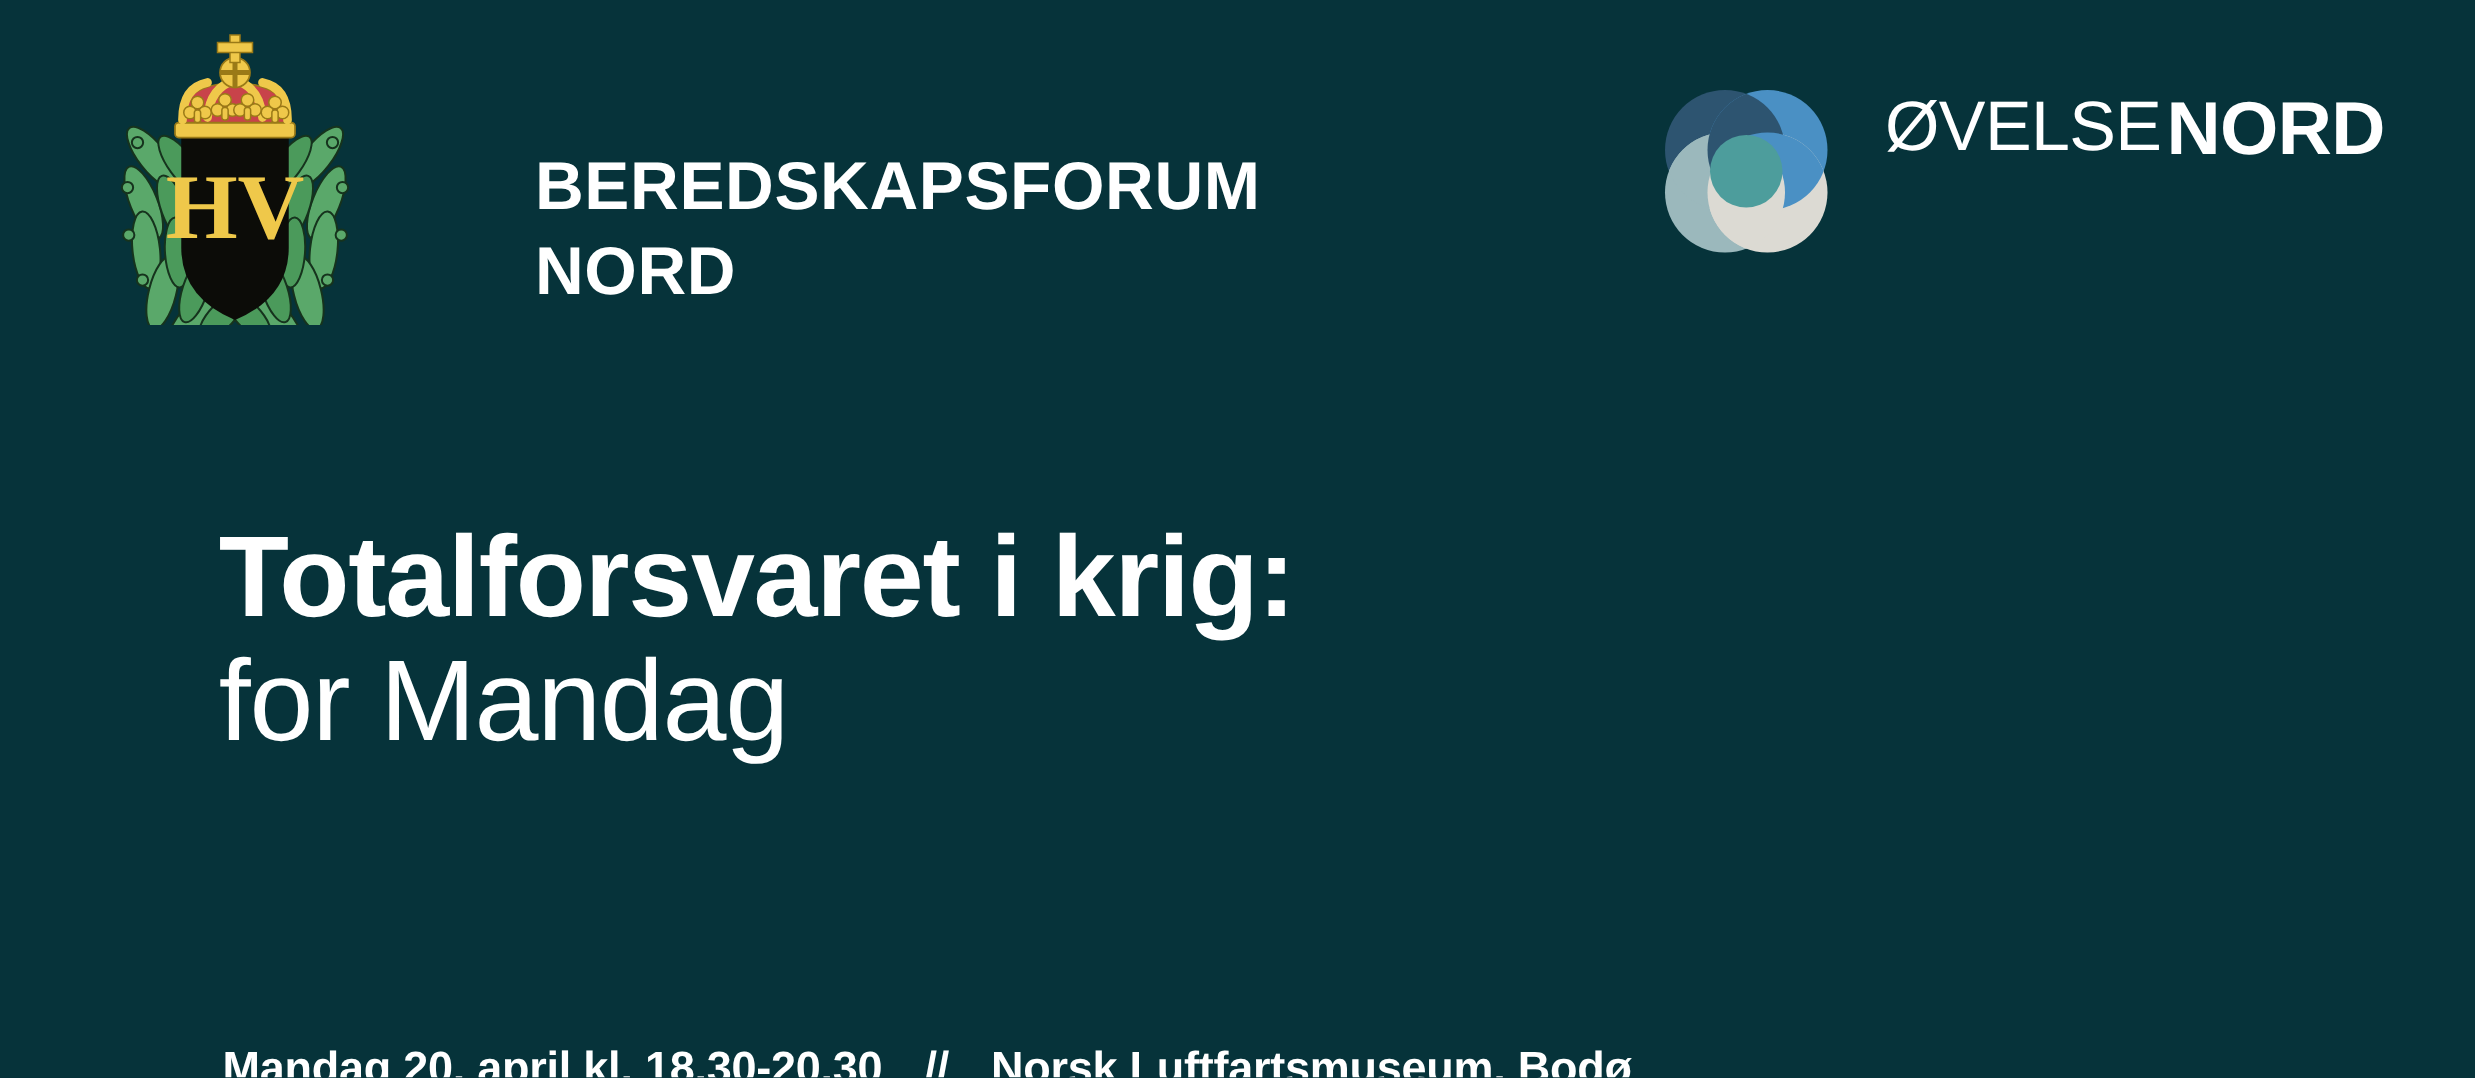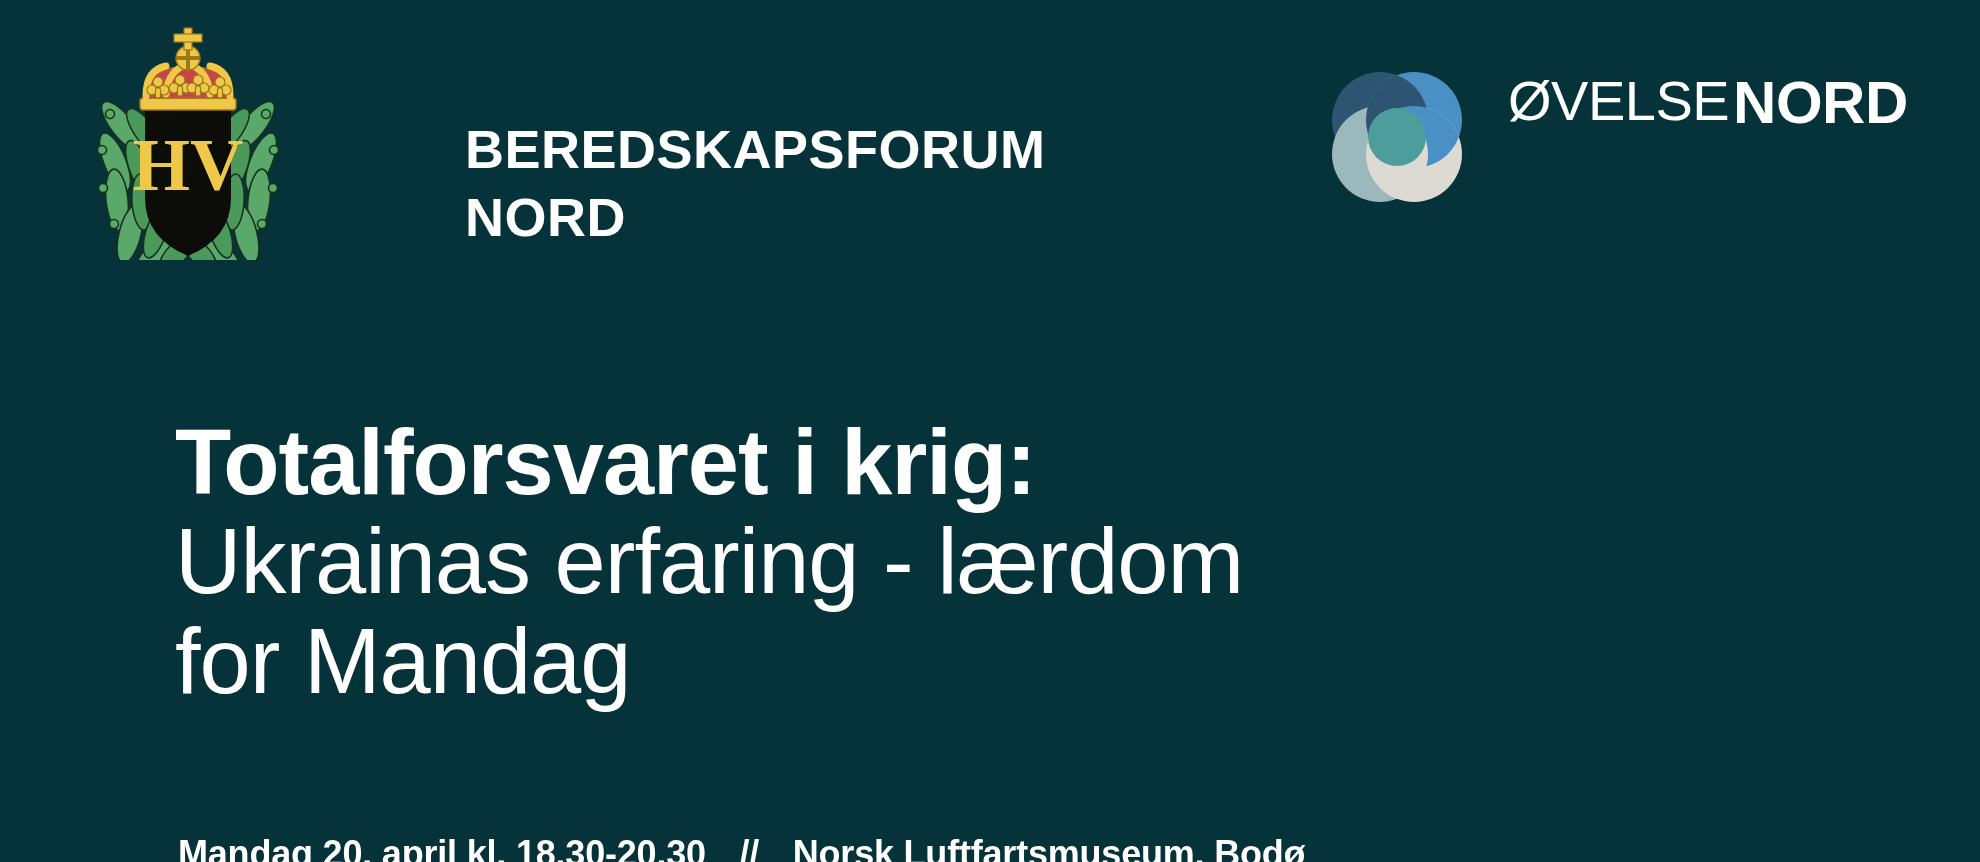--- a/index.html
+++ b/index.html
@@ -41,21 +41,21 @@
   .bf-wordmark {
     position: absolute;
     left: 428px;
     top: 122px;
     color: #ffffff;
     font-weight: bold;
     font-size: 54px;
     line-height: 1.0;
     letter-spacing: 0.5px;
   }
-  .bf-line { display: block; white-space: nowrap; margin-left: 37px; }
+  .bf-line { display: block; white-space: nowrap; }
   .bf-line + .bf-line { margin-top: 14px; }
 
   
   .on-logo {
     position: absolute;
     left: 1318px;
     top: 58px;
     width: 158px;
     height: 158px;
   }
@@ -293,21 +293,20 @@
       </div>
       <div class="on-row">
         <span class="on-word-bold">NORD</span>
       </div>
     </div>
 
   </div>
 
   <div class="headline">
     <div class="hl-line hl-bold">Totalforsvaret i krig:</div>
-    <div class="hl-line hl-light">Ukrainas erfaring - lærdom</div>
     <div class="hl-line hl-light">for Mandag</div>
   </div>
 
   <div class="footer">
     <span>Mandag 20. april kl. 18.30-20.30</span>
     <span class="sep"></span>
     <span>//</span>
     <span class="sep"></span>
     <span>Norsk Luftfartsmuseum, Bodø</span>
   </div>

